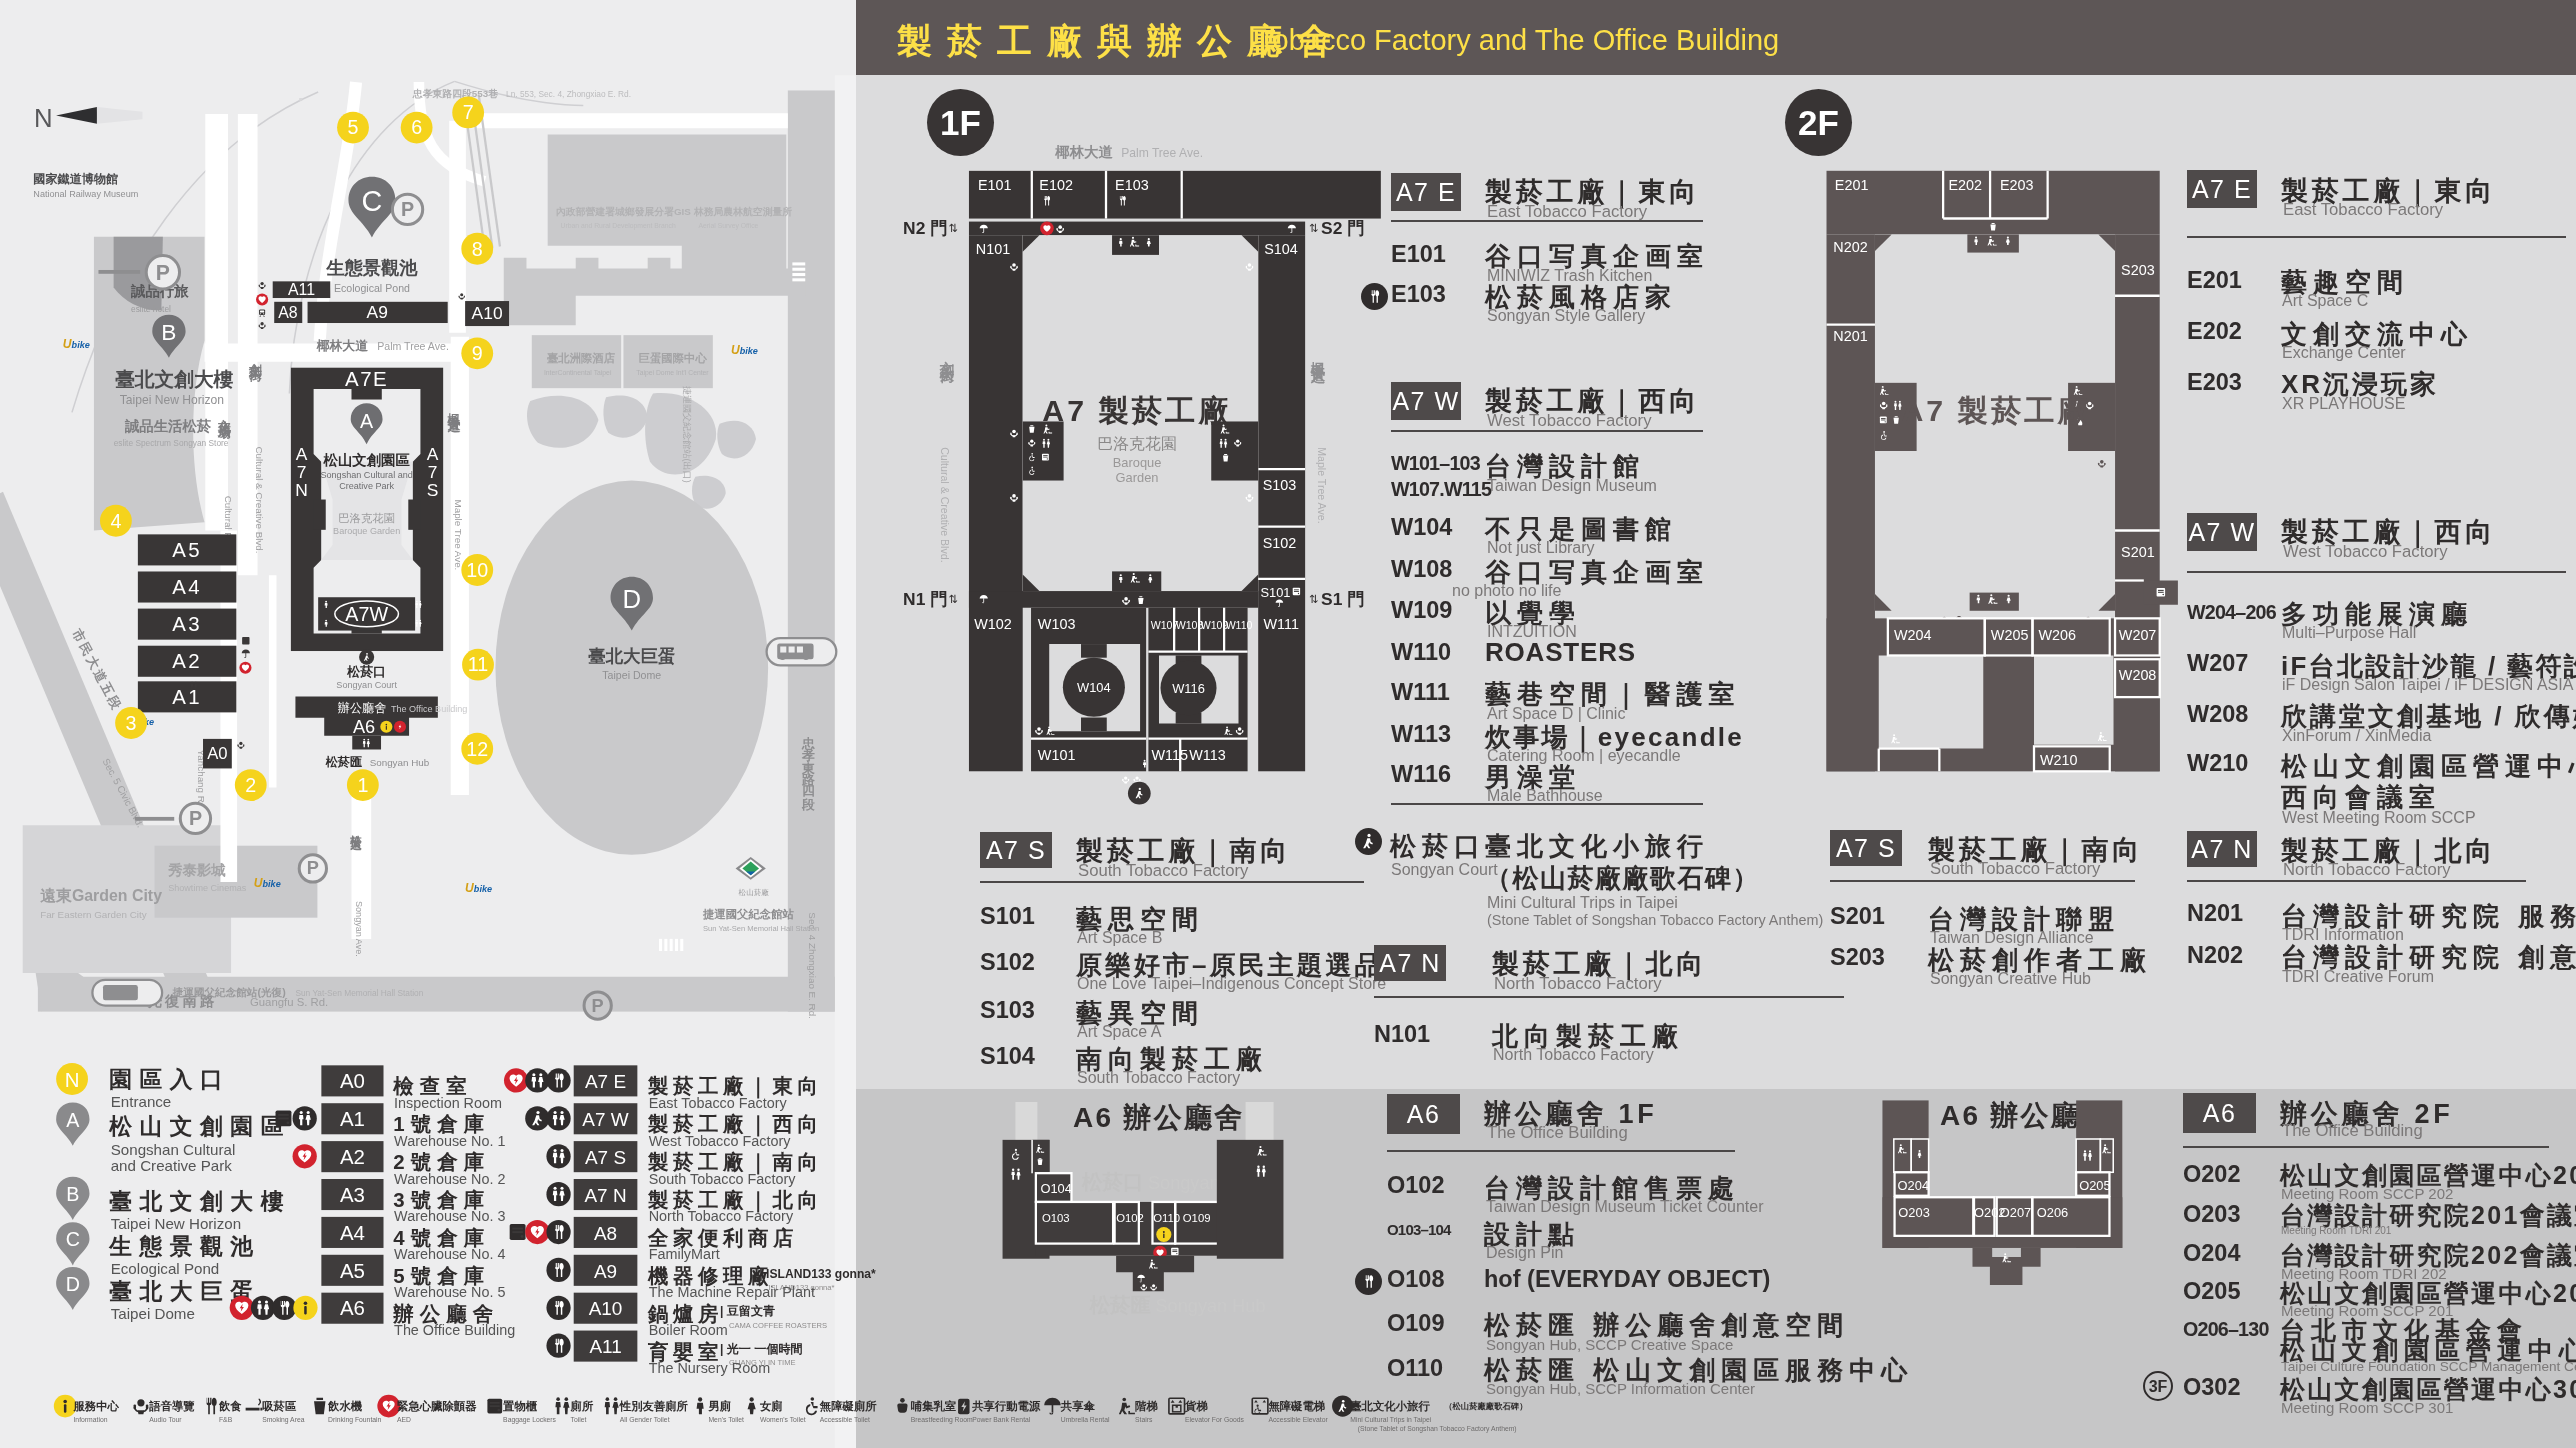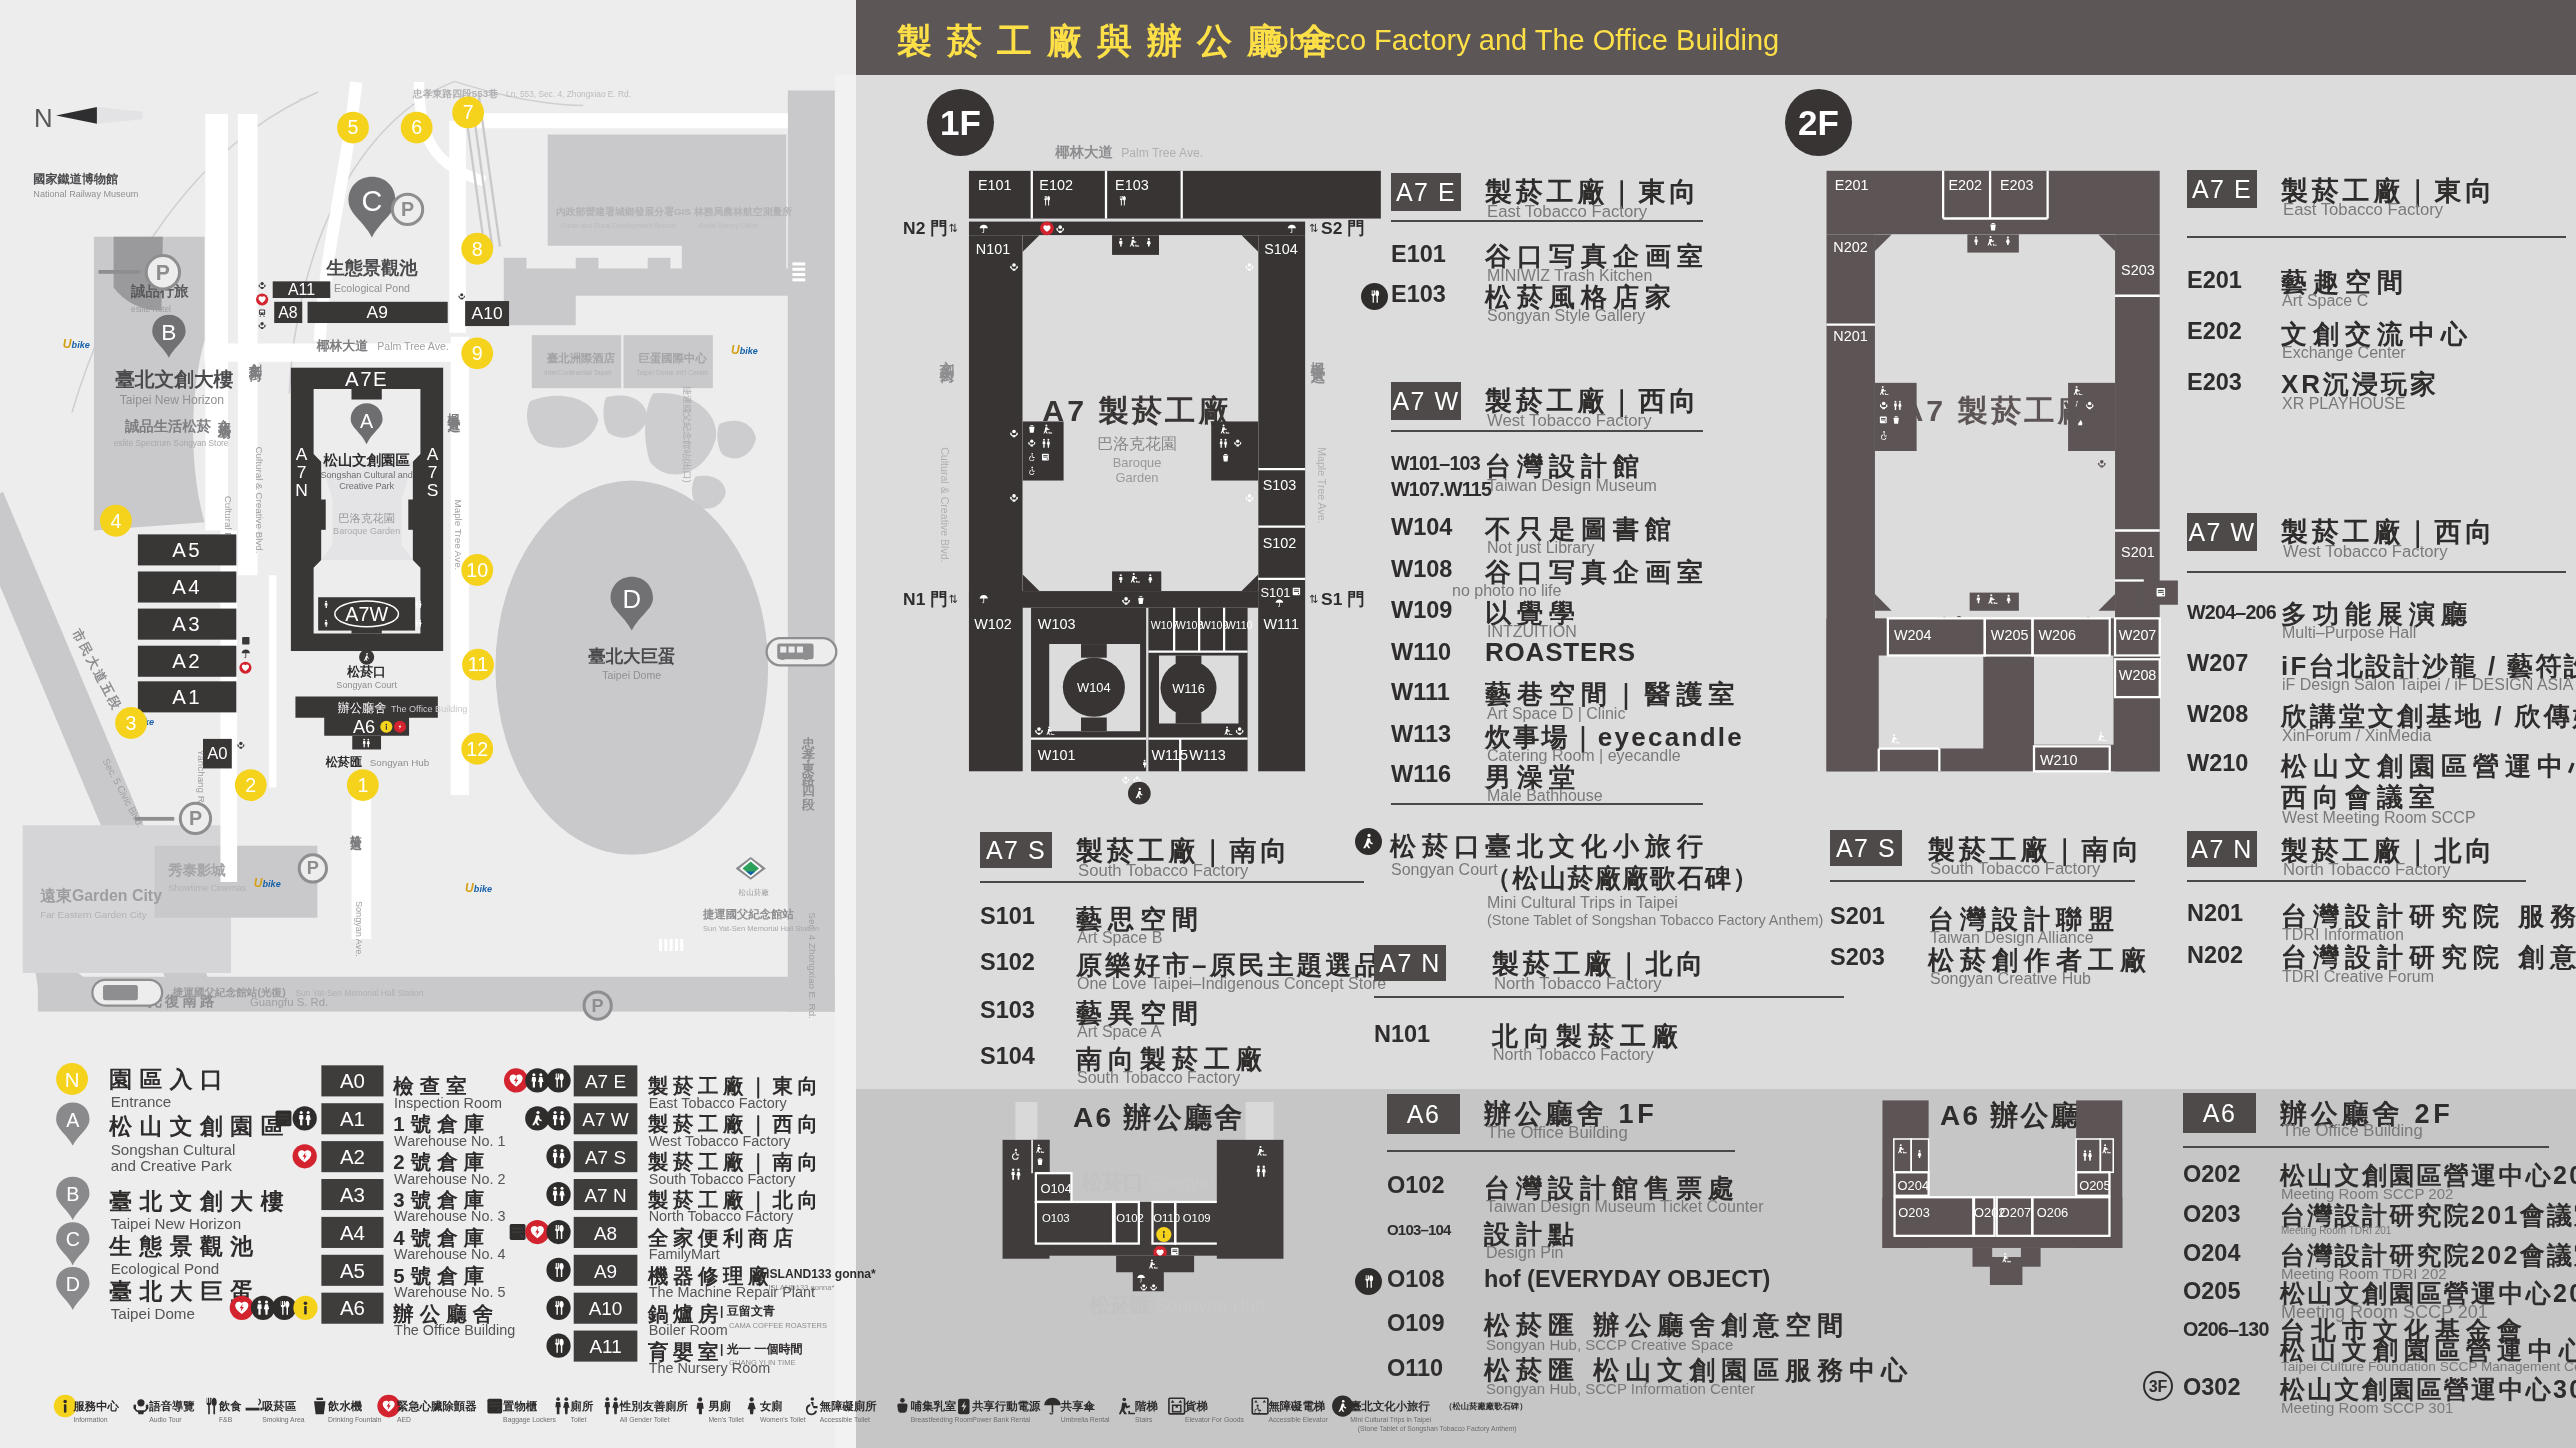--- a/index.html
+++ b/index.html
@@ -1169,21 +1169,21 @@
 <div class="row code" style="left:2183px;top:1201px">O203</div>
     <div class="row nm" style="left:2280px;top:1199px;font-size:25px;letter-spacing:2.3px">台灣設計研究院201會議室</div>
     <div class="row sub" style="left:2281px;top:1225px;font-size:10px">Meeting Room TDRI 201</div>
 
 <div class="row code" style="left:2183px;top:1240px">O204</div>
     <div class="row nm" style="left:2280px;top:1239px;font-size:25px;letter-spacing:2.3px">台灣設計研究院202會議室</div>
     <div class="row sub" style="left:2281px;top:1265px;font-size:15px">Meeting Room TDRI 202</div>
 
 <div class="row code" style="left:2183px;top:1278px">O205</div>
     <div class="row nm" style="left:2280px;top:1277px;font-size:25px;letter-spacing:2.3px">松山文創園區營運中心201會議室</div>
-    <div class="row sub" style="left:2281px;top:1302px;font-size:18px">Meeting Room SCCP 201</div>
+    <div class="row sub" style="left:2281px;top:1302px;font-size:15px">Meeting Room SCCP 201</div>
 
 <div class="row code" style="left:2183px;top:1318px;font-size:19.7px;letter-spacing:-0.8px">O206–130</div>
     <div class="row nm" style="left:2280px;top:1314px;font-size:25px">台北市文化基金會</div>
     <div class="row nm" style="left:2280px;top:1334px;font-size:25px">松山文創園區營運中心</div>
     <div class="row sub" style="left:2281px;top:1359px;font-size:13.6px">Taipei Culture Foundation SCCP Management Center</div>
 
 <div class="abs" style="left:2143px;top:1371px;width:30px;height:30px;border-radius:50%;border:2.3px solid #2f2c2c;color:#2f2c2c;font-size:16px;font-weight:bold;text-align:center;line-height:27px">3F</div>
 <div class="row code" style="left:2183px;top:1374px">O302</div>
     <div class="row nm" style="left:2280px;top:1373px;font-size:25px;letter-spacing:2.3px">松山文創園區營運中心301會議室</div>
     <div class="row sub" style="left:2281px;top:1399px;font-size:15px">Meeting Room SCCP 301</div>

